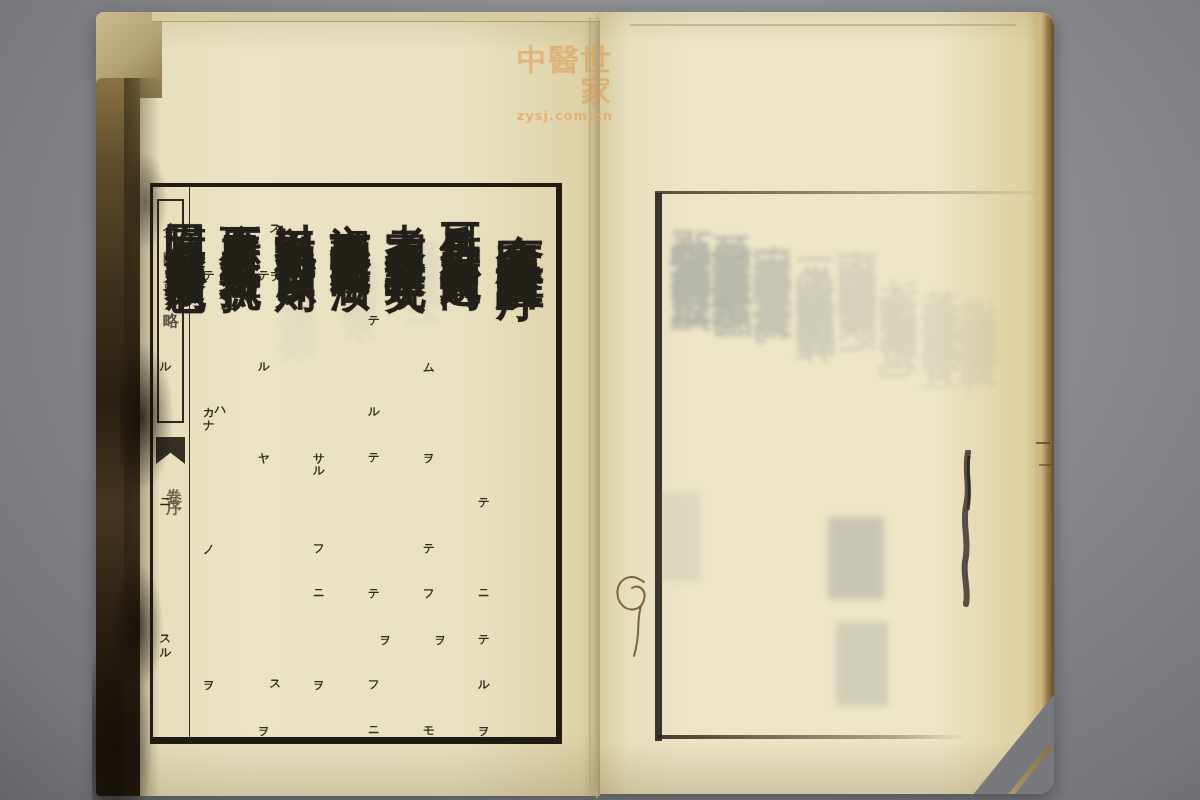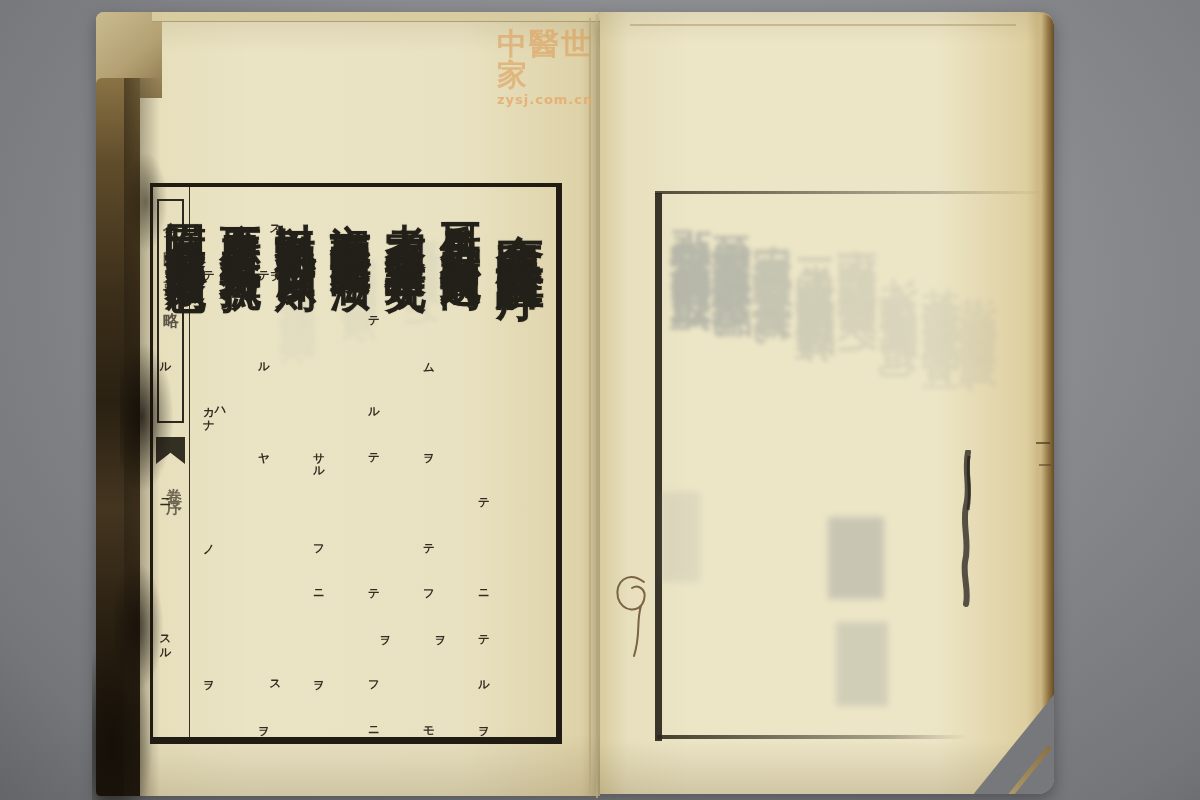--- a/index.html
+++ b/index.html
@@ -107,21 +107,21 @@
     background:linear-gradient(to right, rgba(0,0,0,0), #cdb983 35%, #937644 70%, #5f4a24 100%);
     border-radius:0 12px 0 0; opacity:.95; }
   .rp-edge-tick1 { position:absolute; right:4px; top:430px; width:14px; height:2px; background:#4a3a1c; opacity:.7; }
   .rp-edge-tick2 { position:absolute; right:3px; top:452px; width:12px; height:2px; background:#5a4826; opacity:.6; }
   .rp-corner { position:absolute; right:-2px; bottom:-2px; width:84px; height:104px;
     background:#77787c; clip-path:polygon(100% 0, 100% 100%, 0 100%); }
   .rp-curl-line { position:absolute; right:2px; bottom:46px; width:128px; height:5px;
     background:linear-gradient(to right,#cfc094,#8a7141); transform:rotate(-51deg); transform-origin:right bottom; border-radius:3px; }
 
   
-  .watermark { position:absolute; left:497px; top:28px; width:116px; z-index:10; text-align:left;
+  .watermark { position:absolute; left:497px; top:44px; width:116px; z-index:10; text-align:right;
     filter:blur(.5px); pointer-events:none; }
   .wm-seal { display:inline-block; width:96px; font-family:"DejaVu Sans", sans-serif;
     font-size:30px; line-height:31px; font-weight:700; letter-spacing:2px;
     color:#dd9a52; opacity:.55; word-break:break-all; }
   .wm-url { margin-top:2px; font-family:"DejaVu Sans", sans-serif; font-size:13px; font-weight:700;
     letter-spacing:1px; color:#e6a868; opacity:.8; }
 </style>
 </head>
 <body>
 

